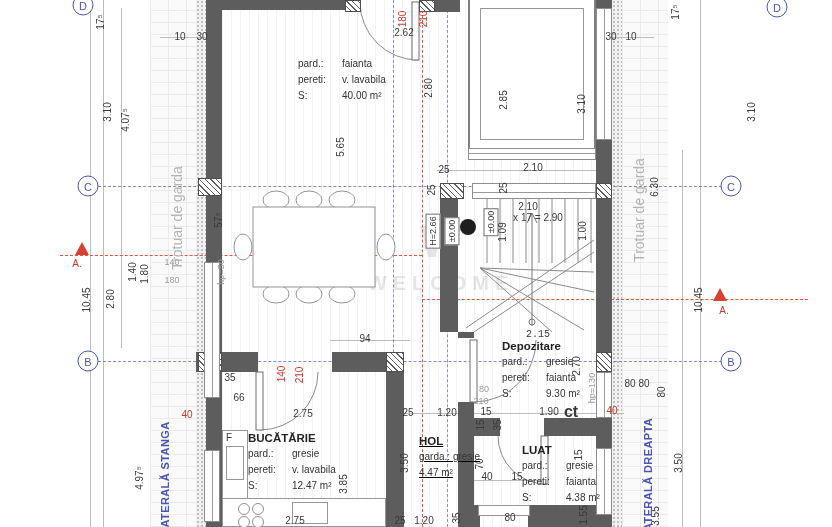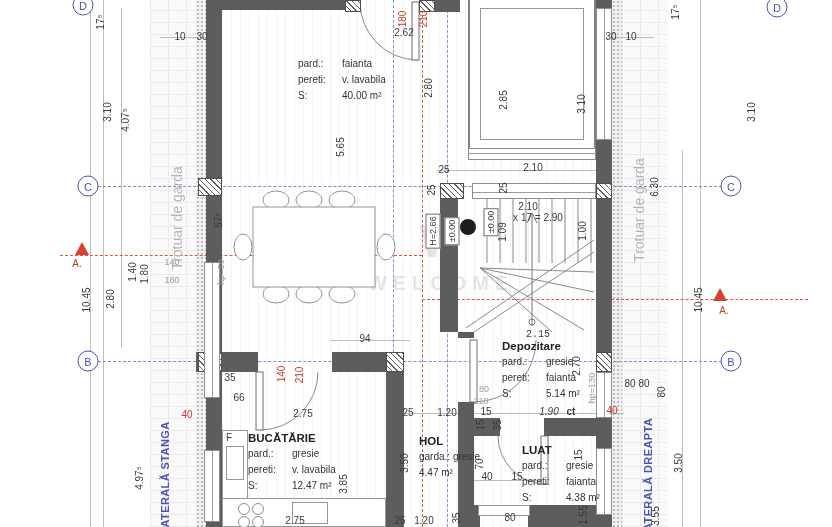--- a/index.html
+++ b/index.html
@@ -29,21 +29,21 @@
   .sec-v{position:absolute;top:0;height:527px;width:0;border-left:1px dashed #e0543f;}
   .sec-h{position:absolute;height:0;border-top:1px dashed #e0543f;}
   
   .lbl{position:absolute;font-size:10px;color:#3a3a3a;white-space:nowrap;line-height:1;
        transform:translate(-50%,-50%);z-index:30;}
   .lbl.v{transform:translate(-50%,-50%) rotate(-90deg);}
   .lbl.red{color:#c8392b;}
   .lbl.gray{color:#9b9b9b;font-size:9px;}
   .lbl.blue{color:#4a54b4;font-size:11px;font-weight:bold;letter-spacing:.4px;}
   .lbl.biggray{color:#b4b4b4;font-size:14px;}
-  .lbl.bold{font-weight:bold;font-size:10px;}
+  .lbl.bold{font-weight:bold;font-size:16px;}
   .lbl.box{background:#fff;border:1px solid #6e6e6e;padding:2px 2px;font-size:9px;}
   .bubble{position:absolute;width:21px;height:21px;border:1.4px solid #4a54b4;border-radius:50%;
           background:#fff;color:#4a54b4;font-size:11px;display:flex;align-items:center;
           justify-content:center;transform:translate(-50%,-50%);z-index:31;box-sizing:border-box;}
   .room{position:absolute;z-index:30;}
   .room-title{font-weight:bold;font-size:11.5px;color:#222;margin-bottom:4px;white-space:nowrap;}
   .room-row{display:flex;font-size:10px;color:#333;margin-bottom:5px;white-space:nowrap;}
   .room-row .rl{display:inline-block;min-width:44px;}
   .watermark{position:absolute;left:346px;top:220px;width:190px;text-align:center;
              color:rgba(125,125,125,.20);z-index:5;}
@@ -236,21 +236,21 @@
       <span class="lbl v" style="left: 503px; top: 232px;">1.09</span>
       <span class="lbl v" style="left: 583px; top: 231px;">1.00</span>
       <span class="lbl v" style="left: 655px; top: 187px;">6.30</span>
       <span class="lbl v biggray" style="left: 639px; top: 210px;">Trotuar de garda</span>
       <span class="lbl v" style="left: 699px; top: 300px;">10.45</span>
       <span class="lbl" style="left: 538px; top: 335px; font-family: Liberation Mono, monospace;">2.15</span>
       <span class="lbl" style="left: 365px; top: 339px;">94</span>
       <span class="lbl" style="left: 408px; top: 413px;">25</span>
       <span class="lbl" style="left: 447px; top: 413px;">1.20</span>
       <span class="lbl" style="left: 486px; top: 412px;">15</span>
-      <span class="lbl" style="left: 549px; top: 412px; font-style: italic;">1.90</span>
+      <span class="lbl" style="left: 549px; top: 412px;">1.90</span>
       <span class="lbl bold" style="left: 571px; top: 412px;">ct</span>
       <span class="lbl red" style="left: 612px; top: 411px;">40</span>
       <span class="lbl v" style="left: 498px; top: 425px;">35</span>
       <span class="lbl v" style="left: 481px; top: 425px;">15</span>
       <span class="lbl gray" style="left: 484px; top: 389px;">80</span>
       <span class="lbl gray" style="left: 481px; top: 401px;">210</span>
       <span class="lbl v" style="left: 577px; top: 366px;">2.70</span>
       <span class="lbl v gray" style="left: 592px; top: 388px;">hp=130</span>
       <span class="lbl" style="left: 630px; top: 384px;">80</span>
       <span class="lbl" style="left: 644px; top: 384px;">80</span>
@@ -304,21 +304,21 @@
         </div>
         <div class="room-row">
           <span class="rl">pereti:</span>
           <span>v. lavabila</span>
         </div>
         <div class="room-row">
           <span class="rl">S:</span>
           <span>12.47 m²</span>
         </div>
       </div>
-      <div class="room" style="left: 419px; top: 435px;">
+      <div class="room" style="left: 419px; top: 435px; text-decoration: underline;">
         <div class="room-title">HOL</div>
         <div class="room-row">
           <span>garda.: gresie</span>
         </div>
         <div class="room-row">
           <span>4.47 m²</span>
         </div>
       </div>
       <div class="room" style="left: 522px; top: 444px;">
         <div class="room-title">LUAT</div>
@@ -340,17 +340,17 @@
         <div class="room-row">
           <span class="rl">pard.:</span>
           <span>gresie</span>
         </div>
         <div class="room-row">
           <span class="rl">pereti:</span>
           <span>faianta</span>
         </div>
         <div class="room-row">
           <span class="rl">S:</span>
-          <span>5.14 m²</span>
+          <span>9.30 m²</span>
         </div>
       </div>
     </div>
 </div>
 
 </body></html>

